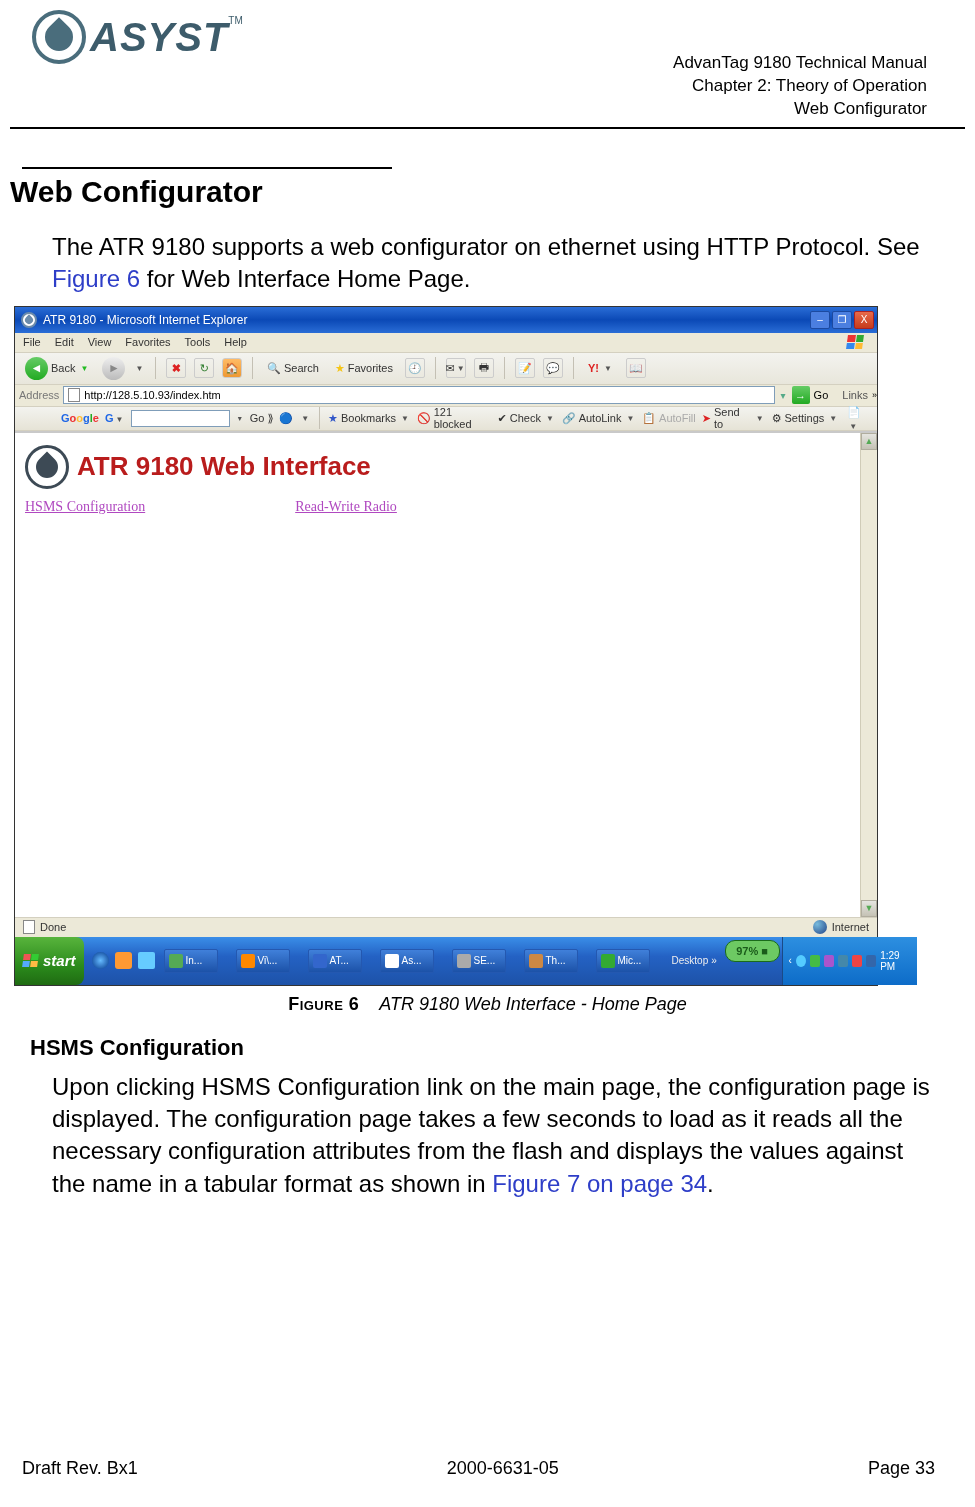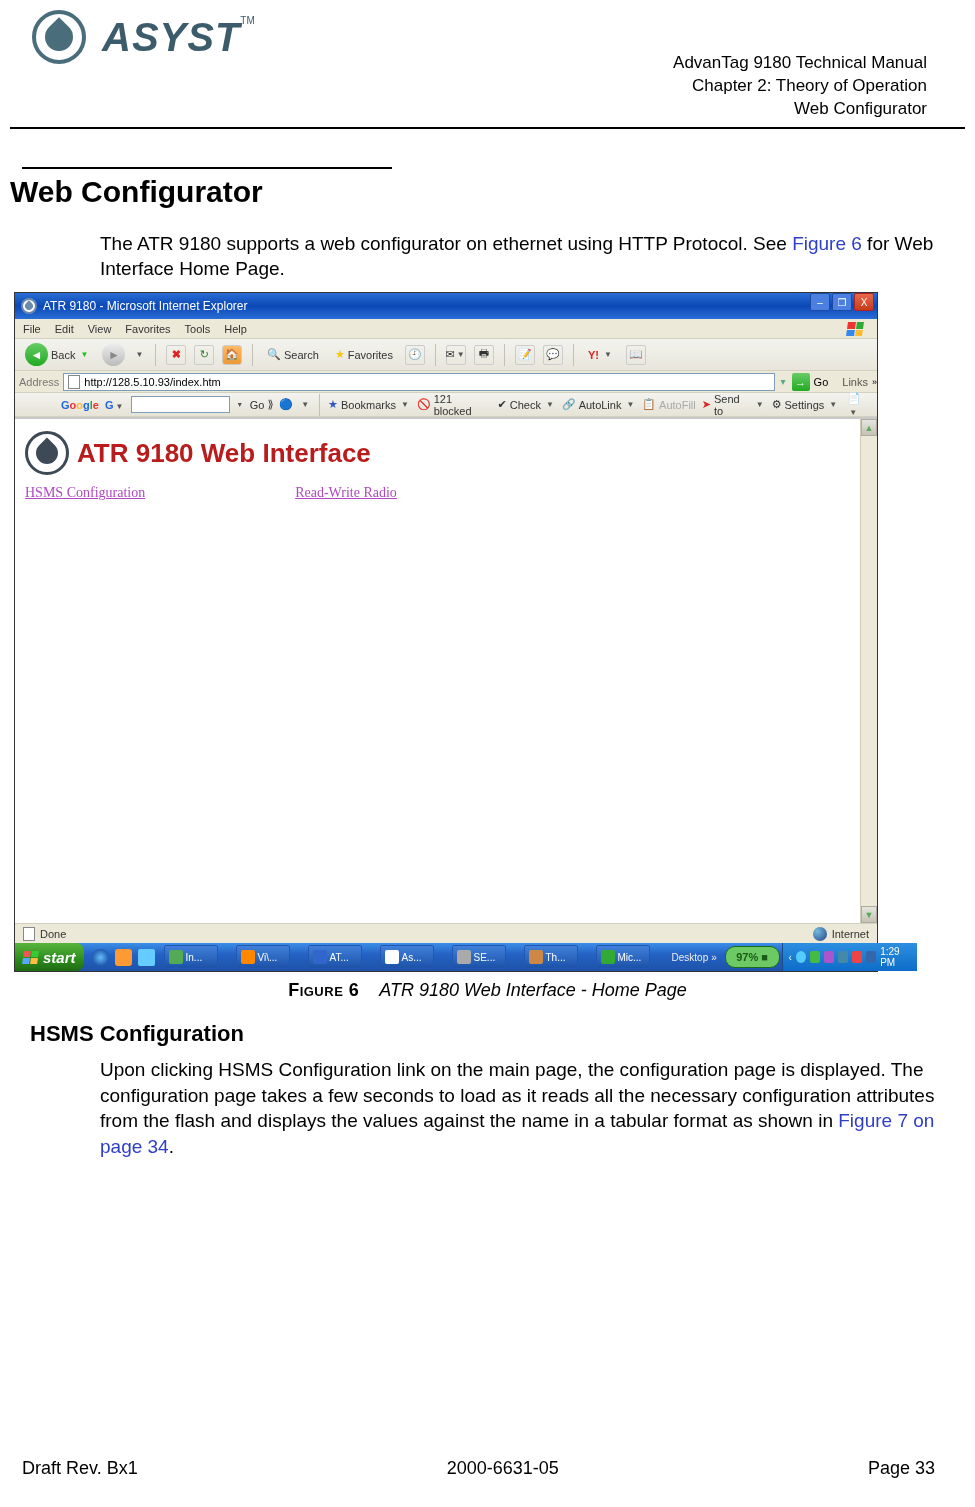--- a/index.html
+++ b/index.html
@@ -15,21 +15,21 @@
     display: flex;
     justify-content: space-between;
     align-items: flex-start;
     padding: 10px 38px 6px 22px;
     border-bottom: 2px solid #000;
     margin: 0 10px;
   }
   .logo-block {
     display: flex;
     align-items: center;
-    gap: 16px;
+    gap: 4px;
   }
   .logo-swirl {
     width: 54px; height: 54px;
     border: 4px solid #4a6d7c;
     border-radius: 50%;
     position: relative;
     display: flex; align-items: center; justify-content: center;
   }
   .logo-swirl::before {
     content: "";
@@ -57,40 +57,40 @@
     width: 370px;
     border-top: 2.5px solid #000;
     margin: 38px 0 0 22px;
   }
   .h1 {
     font-size: 30px;
     font-weight: 700;
     margin: 6px 0 22px 10px;
   }
   .body-para {
-    font-size: 19px;
+    font-size: 24px;
     line-height: 1.35;
-    margin: 0 40px 10px 100px;
+    margin: 0 40px 10px 52px;
   }
   .link-blue { color: #2e3ec8; }
   .screenshot {
     width: 864px;
     height: 680px;
     margin: 6px 0 8px 14px;
     border: 1px solid #333;
     display: flex;
     flex-direction: column;
     font-family: Tahoma, Arial, sans-serif;
     font-size: 11px;
   }
   .ss-title {
     height: 26px;
     background: linear-gradient(to bottom, #2a6dd6 0%, #0b49b6 50%, #2a6dd6 100%);
     color: #fff;
-    display: flex; justify-content: space-between;
+    display: flex; align-items: center; justify-content: space-between;
     padding: 0 3px 0 6px;
     font-size: 12px;
   }
   .ss-title-left { display:flex; align-items:center; gap:6px; }
   .ss-title-icon {
     width:16px; height:16px;
     border-radius:50%;
     border:2px solid #6b8bab;
     background:#fff;
     position:relative;
@@ -190,21 +190,21 @@
   .atr-title{font-size:26px;font-weight:700;color:#b91c1c;font-family:Verdana,Arial;}
   .atr-links{display:flex;gap:150px;padding:4px 2px;}
   .atr-link{color:#b048c0;text-decoration:underline;font-family:"Times New Roman",serif;font-size:14px;}
   .ss-status {
     height:20px;background:#ece9d8;border-top:1px solid #d4d0c0;
     display:flex;align-items:center;justify-content:space-between;padding:0 8px;color:#333;
   }
   .ss-status-right{display:flex;align-items:center;gap:5px;}
   .globe{width:14px;height:14px;border-radius:50%;background:radial-gradient(circle at 30% 30%,#7bd,#248);}
   .ss-taskbar{
-    height:28px;
+    height:48px;
     background:linear-gradient(to bottom,#3a8ee8 0%,#2462c4 40%,#1d52a8 100%);
     display:flex;align-items:stretch;color:#fff;
   }
   .start-btn{
     width:80px;
     background:linear-gradient(to bottom,#58b43c 0%,#2b8b1c 60%,#1f6b12 100%);
     border-radius:0 8px 8px 0;
     display:flex;align-items:center;gap:5px;padding:0 8px;
     font-style:italic;font-weight:bold;font-size:15px;color:#fff;
   }

